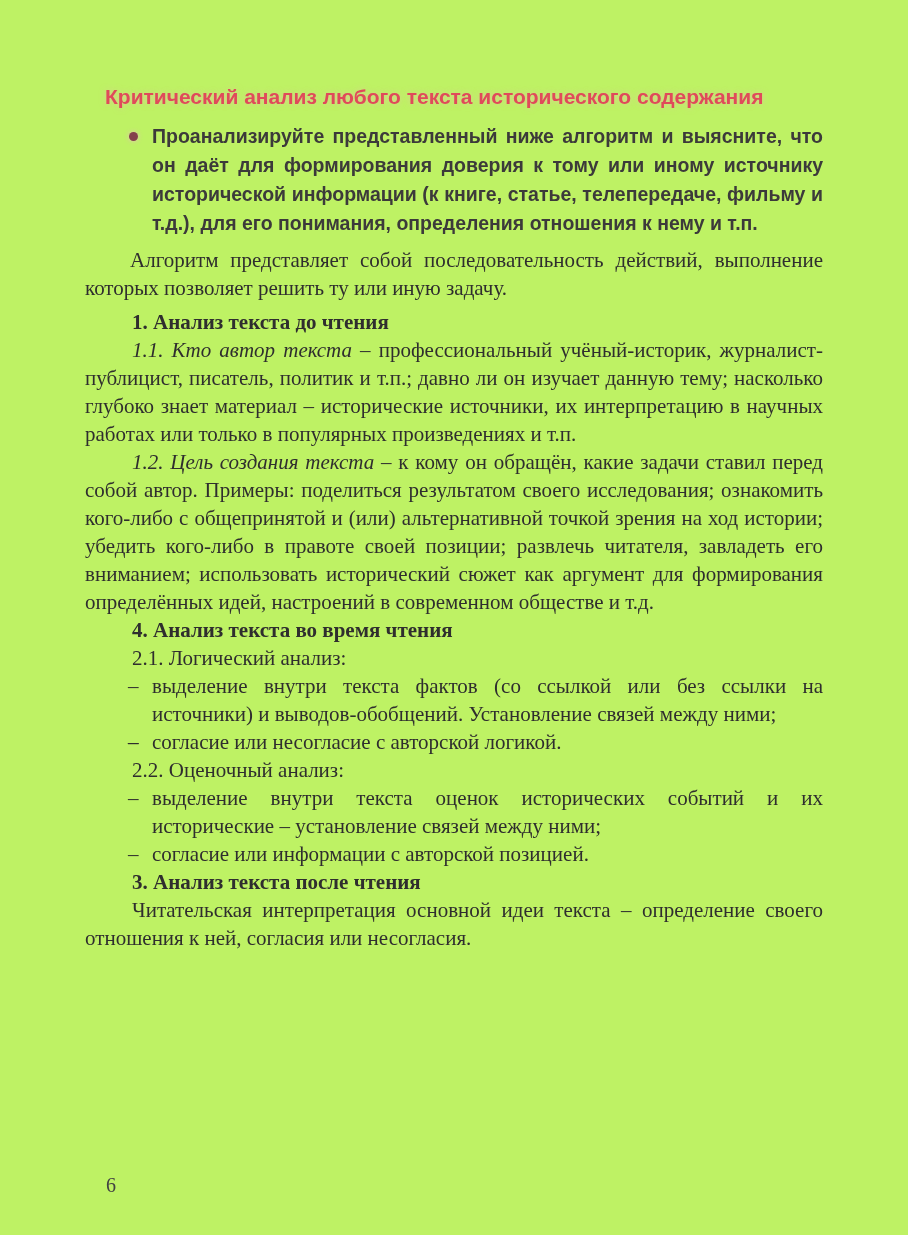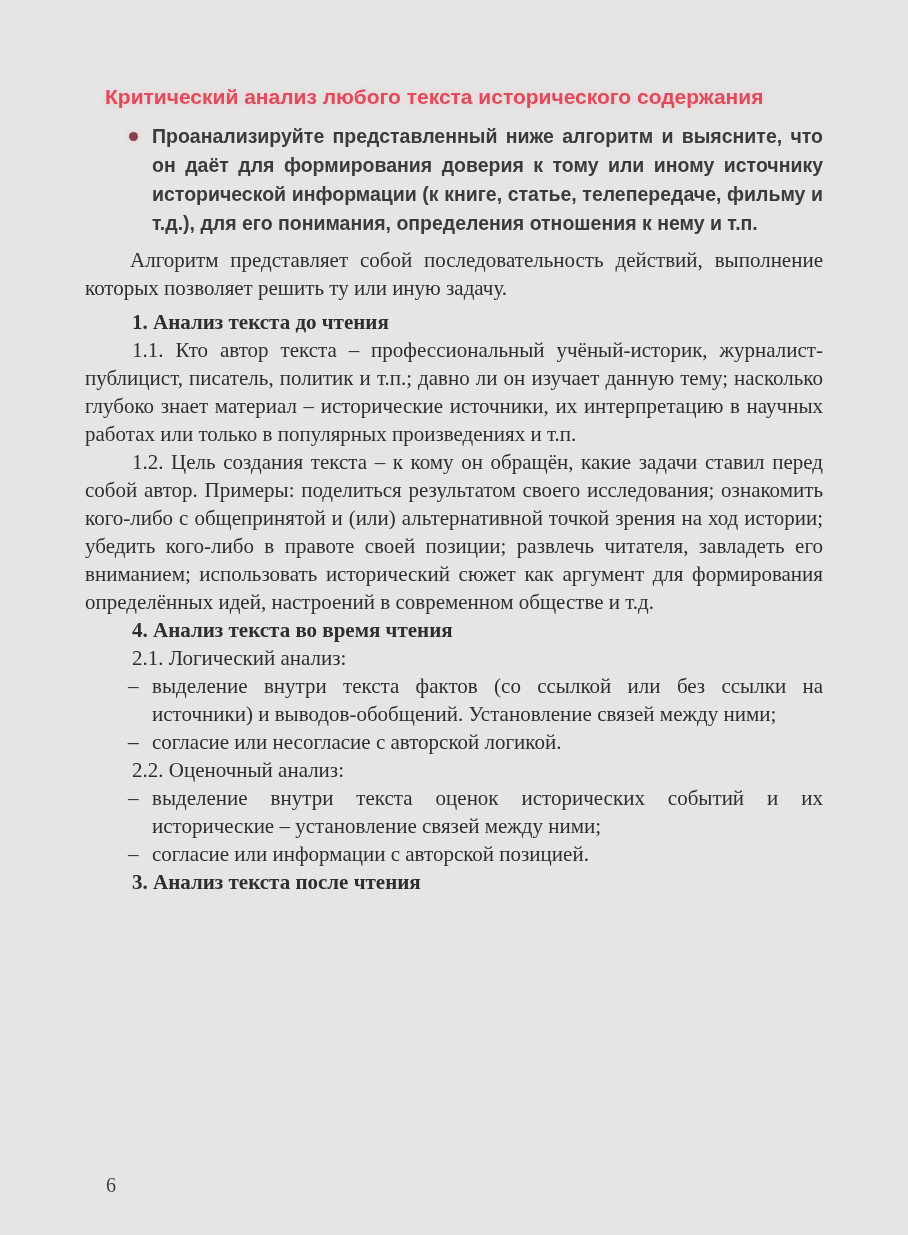--- a/index.html
+++ b/index.html
@@ -4,21 +4,21 @@
 <style>
   html, body {
     margin: 0;
     padding: 0;
     background: #ffffff;
   }
   .page {
     position: relative;
     width: 908px;
     height: 1235px;
-    background: #e5e5e5;
+    background: #bef264;
     font-family: "Liberation Serif", serif;
     color: #2f2e2e;
     overflow: hidden;
     box-sizing: border-box;
   }
   .content {
     position: absolute;
     left: 85px;
     top: 84px;
     width: 738px;
@@ -67,20 +67,21 @@
     font-weight: 700;
     text-indent: 47px;
     margin: 0;
   }
   .para {
     text-align: justify;
     text-indent: 47px;
     margin: 0;
   }
   .lead {
+    font-style: italic;
   }
   .sub-label {
     text-indent: 47px;
     margin: 0;
   }
   ul.alg {
     list-style: none;
     margin: 0;
     padding: 0 0 0 43px;
   }
@@ -137,18 +138,19 @@
 
       <p class="sub-label">2.2. Оценочный анализ:</p>
 
       <ul class="alg">
         <li><span class="dash">–</span><span>выделение внутри текста оценок исторических событий и их исторические – установление связей между ними;</span></li>
         <li><span class="dash">–</span><span>согласие или информации с авторской позицией.</span></li>
       </ul>
 
       <p class="sec-heading">3. Анализ текста после чтения</p>
 
+      <p class="para">Читательская интерпретация основной идеи текста – определение своего отношения к ней, согласия или несогласия.</p>
 
     </div>
   </div>
 
   <div class="page-number">6</div>
 </div>
 
 </body></html>

